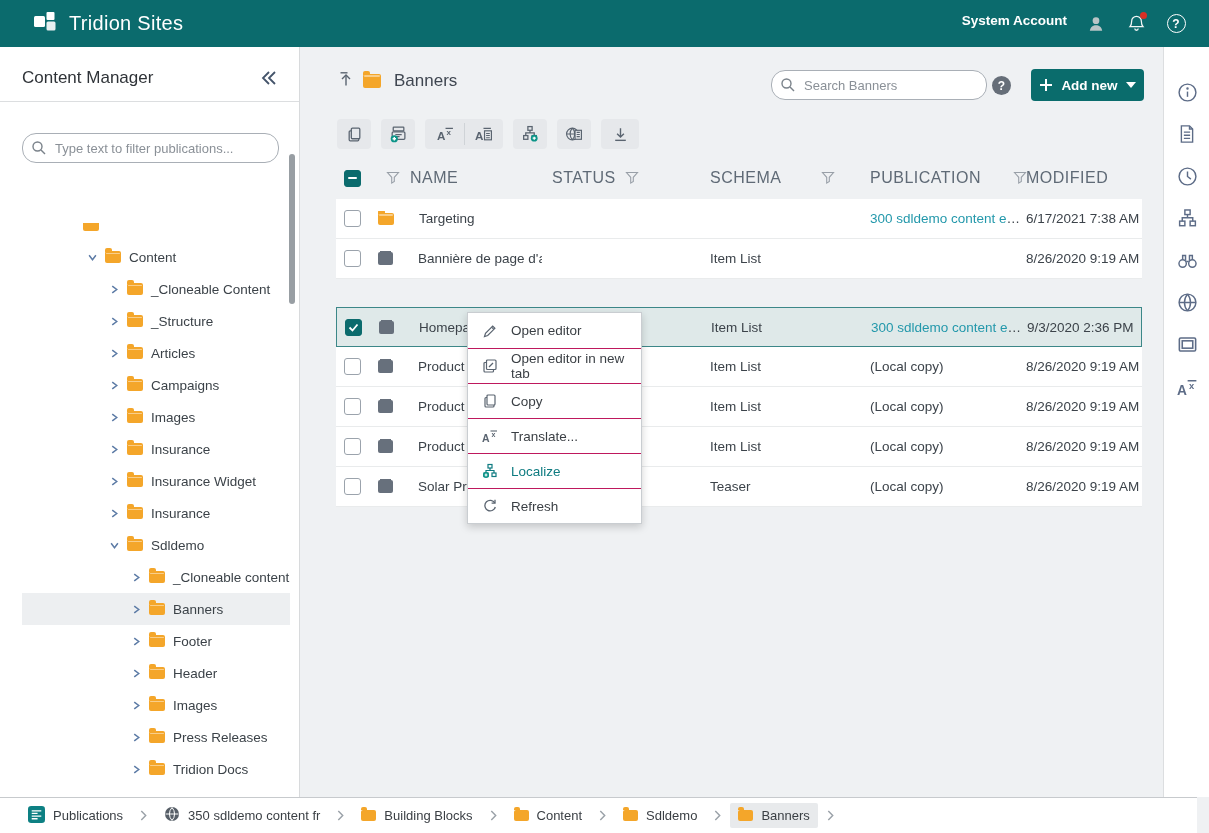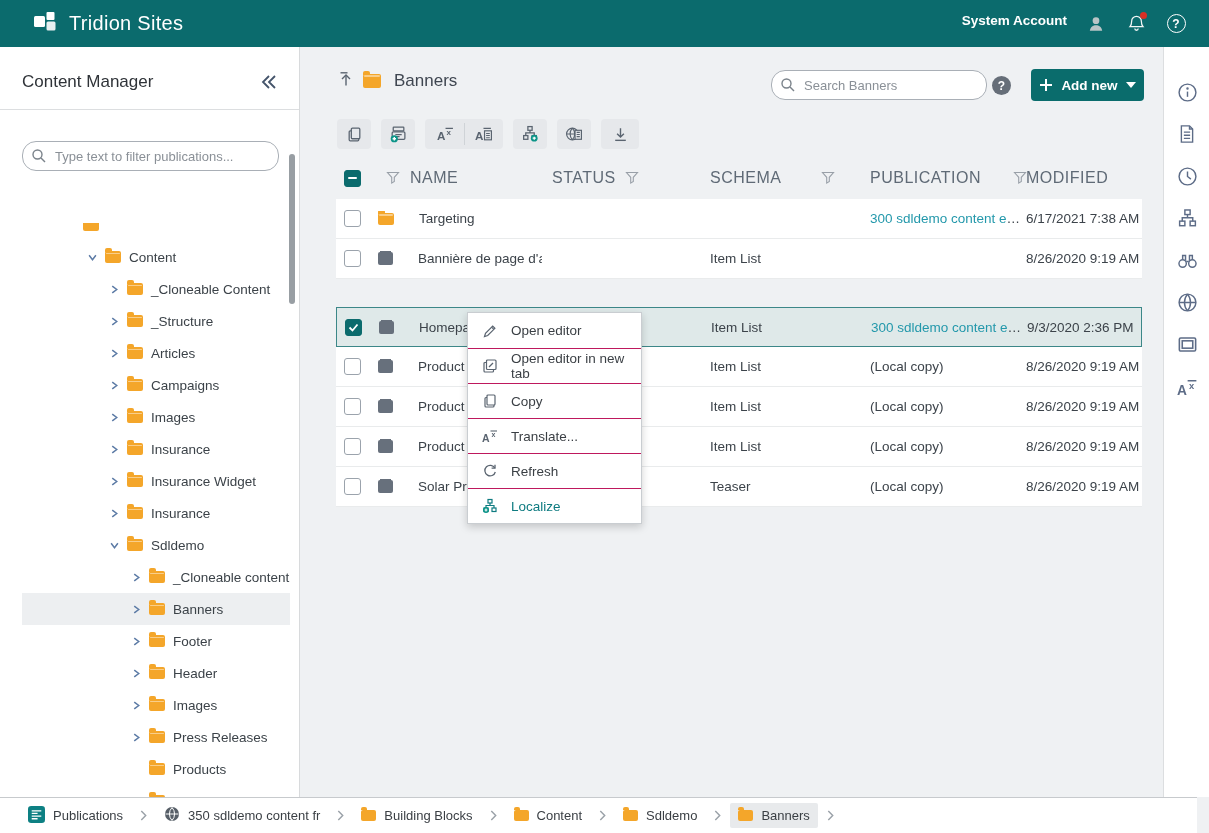--- a/index.html
+++ b/index.html
@@ -16,21 +16,21 @@
   .logo-text { color:#fff; font-size:20px; letter-spacing:.3px; }
   .topbar-right { margin-left:auto; display:flex; align-items:flex-start; gap:18px; margin-right:22px; }
   .user-name { color:#fff; font-weight:bold; font-size:13.5px; }
   .tb-icon { position:relative; width:22px; height:22px; display:flex; align-items:center; justify-content:center; }
   .bell-dot { position:absolute; top:-1px; right:0; width:7px; height:7px; border-radius:50%; background:#d93025; }
   .help-ring { width:19px; height:19px; border:1.6px solid #fff; border-radius:50%;
     color:#fff; font-size:12px; font-weight:bold; display:flex; align-items:center; justify-content:center; }
   
   .sidebar { position:absolute; top:47px; left:0; width:300px; bottom:36px; background:#fff;
     border-right:1px solid #d8dadc; z-index:10; }
-  .sb-header { height:63px; border-bottom:1px solid #dcdee0; display:flex; align-items:center;
+  .sb-header { height:55px; border-bottom:1px solid #dcdee0; display:flex; align-items:center;
     padding:8px 18px 0 22px; }
   .sb-title { font-size:17px; color:#2f3338; }
   .collapse { margin-left:auto; width:24px; height:24px; display:flex; align-items:center; justify-content:center; }
   .sb-search-wrap { position:relative; margin:31px 20px 0 22px; }
   .filter-input, .search-input {
     width:100%; height:30px; border:1px solid #a9afb6; border-radius:14px; background:#fff;
     padding:0 8px 0 32px; font-family:"Liberation Sans",sans-serif; font-size:13px; color:#3c434a; outline:none; }
   .filter-input::placeholder, .search-input::placeholder { color:#8a9097; }
   .input-mag { position:absolute; left:9px; top:7px; }
   
@@ -320,25 +320,20 @@
     <div class="trow lvl4">
       <span class="chev">
           <svg width="9" height="9" viewBox="0 0 8 8">
             <path d="M2 1l4 3-4 3" fill="none" stroke="#5b7aa5" stroke-width="1.3"></path>
           </svg>
         </span>
       <span class="folder"></span>
       <span class="tlabel">Press Releases</span>
     </div>
     <div class="trow lvl4">
-      <span class="chev none"></span>
-      <span class="folder"></span>
-      <span class="tlabel">Products</span>
-    </div>
-    <div class="trow lvl4">
       <span class="chev">
           <svg width="9" height="9" viewBox="0 0 8 8">
             <path d="M2 1l4 3-4 3" fill="none" stroke="#5b7aa5" stroke-width="1.3"></path>
           </svg>
         </span>
       <span class="folder"></span>
       <span class="tlabel">Tridion Docs</span>
     </div>
 
   </div>
@@ -610,42 +605,42 @@
     <div class="menu-item">
       <span class="mi-icon">
         <svg width="16" height="16" viewBox="0 0 16 16">
             <text x="0" y="13.5" font-size="10.5" font-weight="bold" fill="#5a6470" font-family="Liberation Sans, sans-serif">A</text>
             <path d="M8.5 3h6.5" stroke="#5a6470" stroke-width="1.1"></path>
             <text x="9.5" y="9" font-size="7" font-weight="bold" fill="#5a6470" font-family="Liberation Sans, sans-serif">x</text>
           </svg>
       </span>
       <span>Translate...</span>
     </div>
-    <div class="menu-item">
-      <span class="mi-icon">
-        <svg width="16" height="16" viewBox="0 0 16 16" fill="none" stroke="#5a6470" stroke-width="1.3">
-            <path d="M12.8 5A5.3 5.3 0 1 0 13.3 9"></path>
-            <path d="M13 1.8v3.4H9.6"></path>
-          </svg>
-      </span>
-      <span>Refresh</span>
-    </div>
     <div class="menu-item accent">
       <span class="mi-icon">
         <svg width="16" height="16" viewBox="0 0 16 16" fill="none" stroke="#0e7b80" stroke-width="1.2">
             <rect x="6" y="1.5" width="4" height="3.5"></rect>
             <path d="M8 5v2.5M4 10V7.5h8V10"></path>
             <rect x="2" y="10" width="4" height="3.5"></rect>
             <rect x="10" y="10" width="4" height="3.5"></rect>
             <circle cx="4" cy="12" r="3" fill="#0c9488" stroke="none"></circle>
             <path d="M4 10.6v2.8M2.6 12h2.8" stroke="#fff" stroke-width="1.1"></path>
           </svg>
       </span>
       <span>Localize</span>
     </div>
+    <div class="menu-item">
+      <span class="mi-icon">
+        <svg width="16" height="16" viewBox="0 0 16 16" fill="none" stroke="#5a6470" stroke-width="1.3">
+            <path d="M12.8 5A5.3 5.3 0 1 0 13.3 9"></path>
+            <path d="M13 1.8v3.4H9.6"></path>
+          </svg>
+      </span>
+      <span>Refresh</span>
+    </div>
   </div>
 </main>
 
 <aside class="rail">
   <span class="rail-btn" style="top:28px">
     <svg width="21" height="21" viewBox="0 0 16 16" fill="none" stroke="#5d6c87" stroke-width="1.1">
         <circle cx="8" cy="8" r="6.4"></circle>
         <path d="M8 7.3v4"></path>
         <circle cx="8" cy="4.9" r=".4" fill="#5d6c87"></circle>
       </svg>

